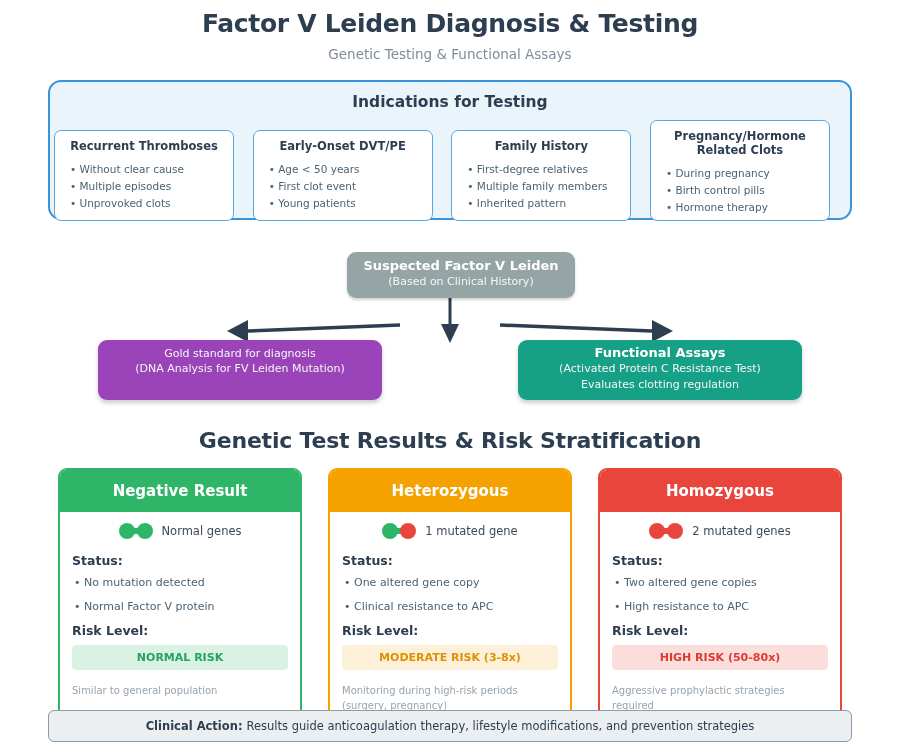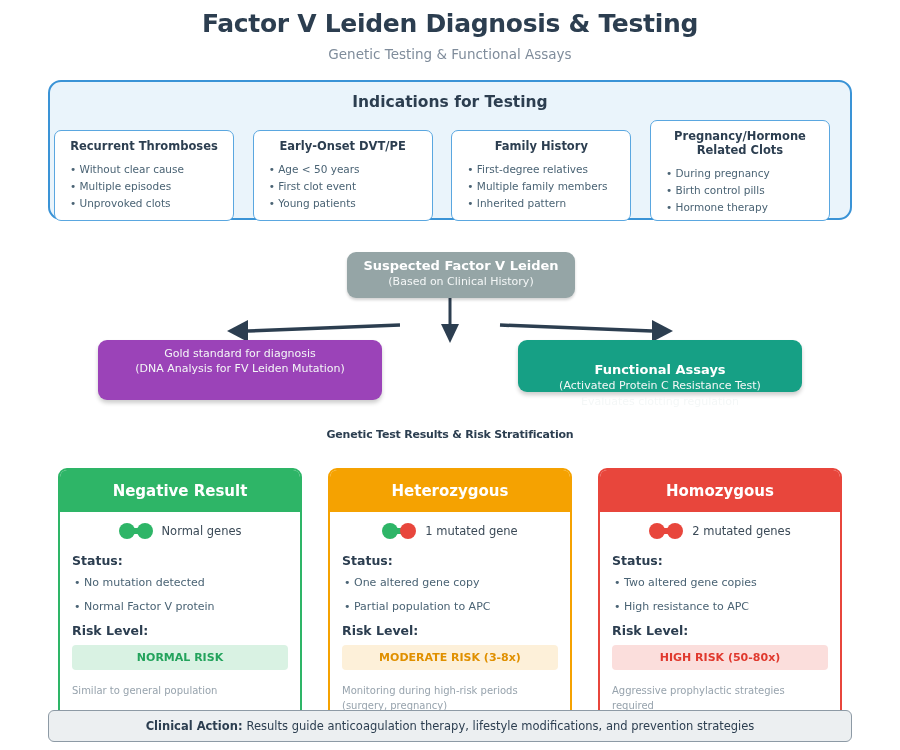--- a/index.html
+++ b/index.html
@@ -105,33 +105,33 @@
   .genetic-testing {
     left: 98px; top: 340px;
     width: 284px; height: 60px;
     background: #9b3fb5;
     background: #9b43b8;
     box-shadow: 0 3px 4px rgba(0,0,0,0.2);
     padding-top: 6px;
   }
   .functional-assays {
     left: 518px; top: 340px;
-    width: 284px; height: 52px;
+    width: 284px; height: 60px;
     background: #16a085;
     box-shadow: 0 3px 4px rgba(0,0,0,0.2);
-    padding-top: 22px;
+    padding-top: 5px;
   }
 
   
   .results-title {
     position: absolute;
     left: 0; top: 428px;
     width: 900px;
     text-align: center;
-    font-size: 11px;
+    font-size: 22px;
     font-weight: bold;
     color: #2c3e50;
     letter-spacing: -0.2px;
   }
   .result-cards {
     position: absolute;
     left: 58px; top: 468px;
     width: 784px;
     display: flex;
     justify-content: space-between;
@@ -331,21 +331,21 @@
       <div class="gene-row">
         <span class="gene-icon">
           <span class="bar" style="background:#2eb567"></span>
           <span class="dot left" style="background:#2eb567"></span>
           <span class="dot right" style="background:#e8463c"></span>
         </span>
         <span class="gene-label">1 mutated gene</span>
       </div>
       <div class="sec-label">Status:</div>
       <div class="rc-bullet">• One altered gene copy</div>
-      <div class="rc-bullet">• Partial population to APC</div>
+      <div class="rc-bullet">• Clinical resistance to APC</div>
       <div class="sec-label">Risk Level:</div>
       <div class="risk-badge badge-orange">MODERATE RISK (3-8x)</div>
       <div class="rc-note">Monitoring during high-risk periods (surgery, pregnancy)</div>
     </div>
   </div>
 
   <div class="result-card rc-red">
     <div class="rc-header h-red">Homozygous</div>
     <div class="rc-body">
       <div class="gene-row">

